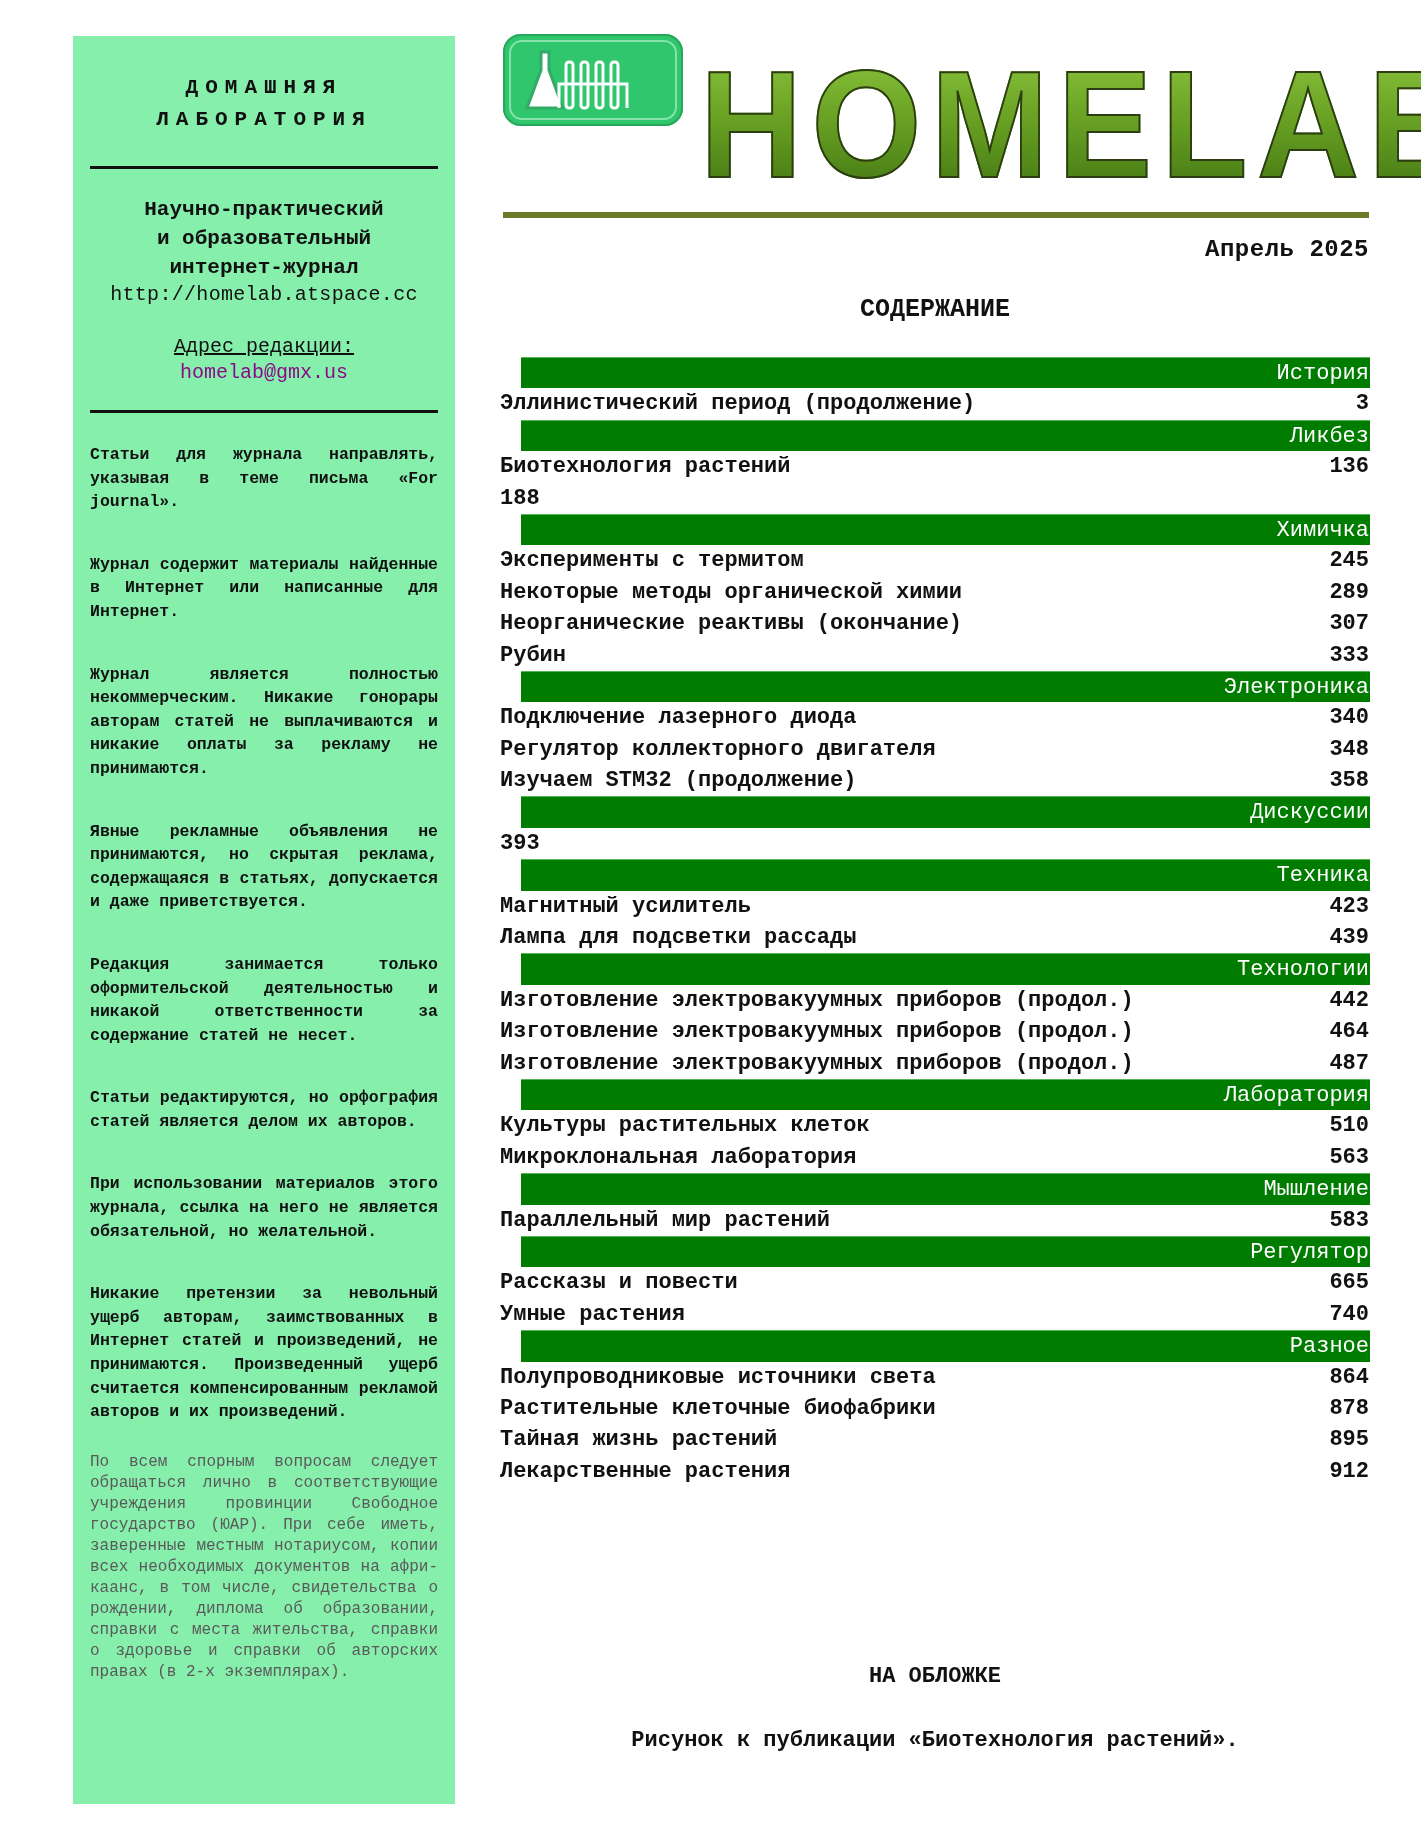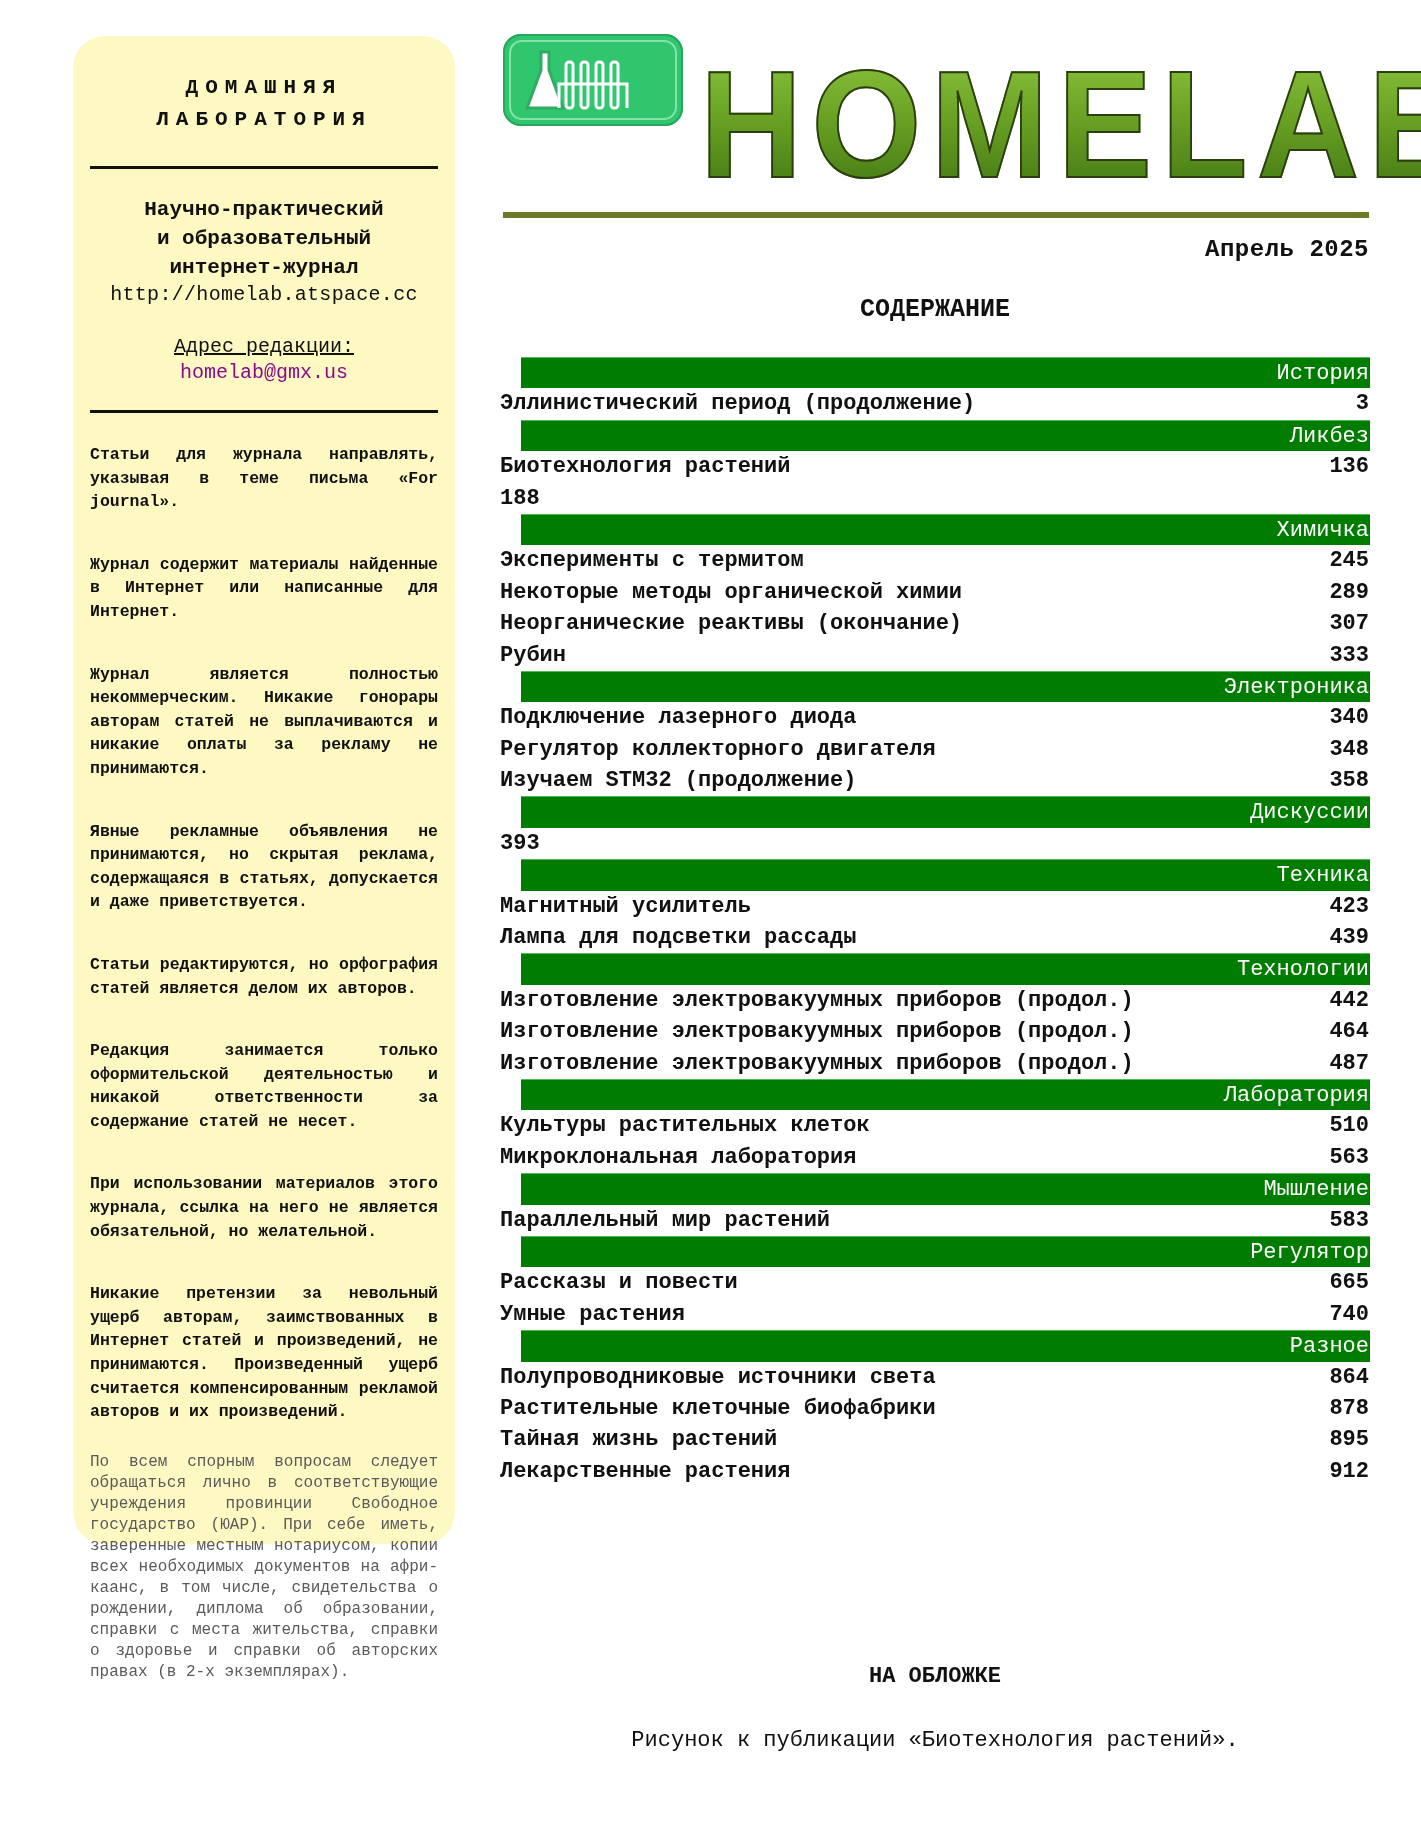--- a/index.html
+++ b/index.html
@@ -2,22 +2,22 @@
 <html><head>
   <meta charset="utf-8">
   <style>
     html, body { margin: 0; padding: 0; }
     body {
       width: 1421px; height: 1839px; background: #ffffff; position: relative;
       font-family: "Liberation Mono", "DejaVu Sans Mono", monospace;
       color: #111; overflow: hidden;
     }
     .sidebar {
-      position: absolute; left: 73px; top: 36px; width: 382px; height: 1508px;
-      background: #fef9c3; box-sizing: border-box; padding: 0 17px; border-radius: 32px;
+      position: absolute; left: 73px; top: 36px; width: 382px; height: 1768px;
+      background: #86efac; box-sizing: border-box; padding: 0 17px;
     }
     .sb-title {
       text-align: center; font-weight: bold; font-size: 21px; letter-spacing: 7px;
       line-height: 32px; margin-top: 36px;
     }
     .sb-rule { height: 3px; background: #111; margin: 0 0; }
     .sb-rule.r1 { margin-top: 30px; }
     .sb-rule.r2 { margin-top: 24px; }
     .sb-desc { text-align: center; font-weight: bold; font-size: 21px; line-height: 29px; margin-top: 26px; }
     .sb-url { text-align: center; font-size: 20px; line-height: 26px; margin-top: 0; letter-spacing: 0.3px; }
@@ -55,21 +55,21 @@
     .toc { position: absolute; left: 498px; top: 357px; width: 872px; }
     .toc-sec {
       height: 31.4px; background: #007c00; color: #ffffff; text-align: right;
       font-size: 22px; line-height: 31px; padding-right: 1px; border-top: 1px solid #55b655;
       box-sizing: border-box;
       margin-left: 23px;
     }
     .toc-row { display: flex; justify-content: space-between; height: 31.4px; line-height: 31.4px; font-weight: bold; font-size: 22px; padding-left: 2px; gap: 8px; }
     .toc-page { text-align: right; padding-right: 1px; }
     .cover-h { position: absolute; left: 500px; width: 870px; top: 1664px; text-align: center; font-weight: bold; font-size: 22px; }
-    .cover-t { position: absolute; left: 500px; width: 870px; top: 1728px; text-align: center; font-weight: normal; font-size: 22px; }
+    .cover-t { position: absolute; left: 500px; width: 870px; top: 1728px; text-align: center; font-weight: bold; font-size: 22px; }
   </style>
 </head>
 <body>
 
 <aside class="sidebar">
   <div class="sb-title">
     <div>ДОМАШНЯЯ</div>
     <div>ЛАБОРАТОРИЯ</div>
   </div>
   <div class="sb-rule r1"></div>
@@ -80,22 +80,22 @@
   </div>
   <div class="sb-url">http://homelab.atspace.cc</div>
   <div class="sb-addr-label">Адрес редакции:</div>
   <div class="sb-email">homelab@gmx.us</div>
   <div class="sb-rule r2"></div>
   <div id="sb-paras">
       <div class="sb-para first">Статьи для журнала направ­лять, указывая в теме пись­ма «For journal».</div>
       <div class="sb-para">Журнал содержит материалы найденные в Интернет или написанные для Интернет.</div>
       <div class="sb-para">Журнал является полностью некоммерческим. Никакие го­норары авторам статей не выплачиваются и никакие оп­латы за рекламу не принима­ются.</div>
       <div class="sb-para">Явные рекламные объявления не принимаются, но скрытая реклама, содержащаяся в статьях, допускается и даже приветствуется.</div>
+      <div class="sb-para">Редакция занимается только оформительской деятельно­стью и никакой ответствен­ности за содержание статей не несет.</div>
       <div class="sb-para">Статьи редактируются, но орфография статей является делом их авторов.</div>
-      <div class="sb-para">Редакция занимается только оформительской деятельно­стью и никакой ответствен­ности за содержание статей не несет.</div>
       <div class="sb-para">При использовании материа­лов этого журнала, ссылка на него не является обяза­тельной, но желательной.</div>
       <div class="sb-para">Никакие претензии за не­вольный ущерб авторам, за­имствованных в Интернет статей и произведений, не принимаются. Произведенный ущерб считается компенсиро­ванным рекламой авторов и их произведений.</div>
     </div>
   <div class="sb-note">По всем спорным вопросам следу­ет обращаться лично в соответ­ствующие учреждения провинции Свободное государство (ЮАР). При себе иметь, заверенные ме­стным нотариусом, копии всех необходимых документов на афри­каанс, в том числе, свидетель­ства о рождении, диплома об образовании, справки с места жительства, справки о здоровье и справки об авторских правах (в 2-х экземплярах).</div>
 </aside>
 
 <div class="logo">
   <div class="logo-inner">
     <svg width="166" height="78" viewBox="0 0 166 78">
       <g fill="none" stroke="#ffffff" stroke-width="3">

